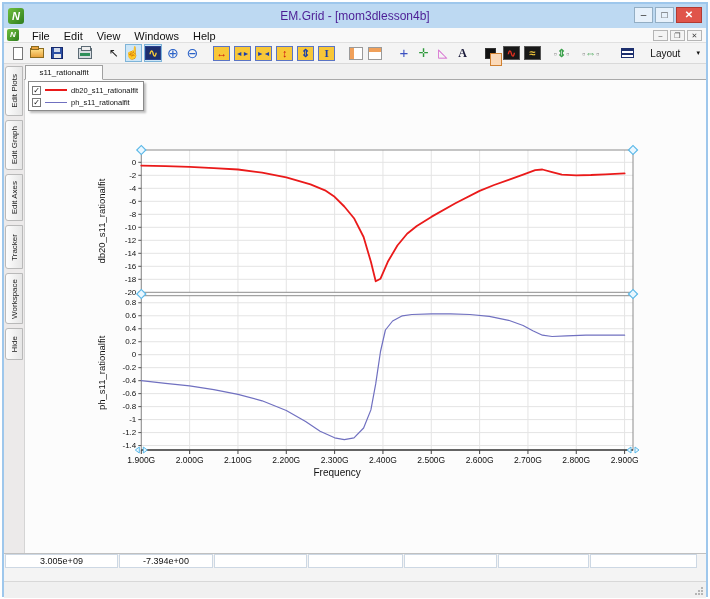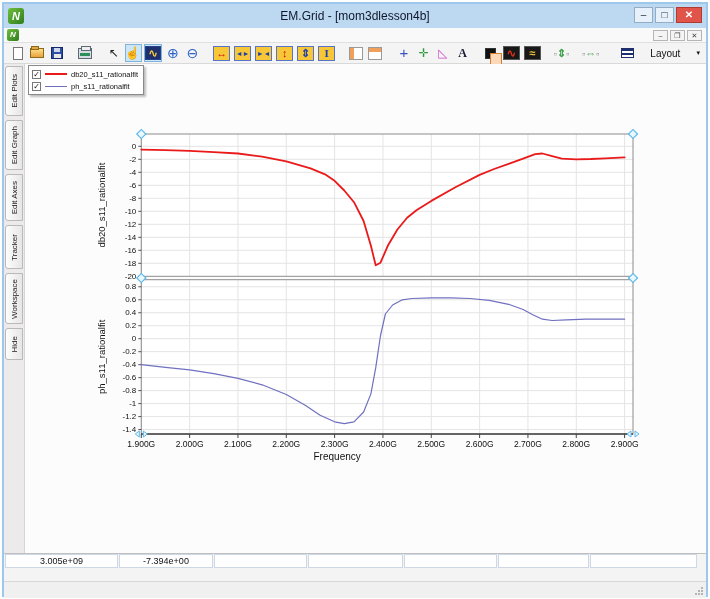--- a/index.html
+++ b/index.html
@@ -4,21 +4,21 @@
 <style>
   * { box-sizing: border-box; margin: 0; padding: 0; }
   html,body { width:710px; height:599px; background:#fff; font-family:"Liberation Sans", sans-serif; }
   #app { position:relative; width:706px; height:595px; margin:2px; border:2px solid #9ec7ec; background:#f0f0f0; }
 
   
   .titlebar { height:24px; background:#bdd9f2; display:flex; align-items:center; position:relative; }
   .app-logo { width:16px; height:16px; margin-left:4px; border-radius:3px;
     background:linear-gradient(135deg,#6fbf3e 0%,#2e7d1e 100%); color:#fff; font-size:11px; font-weight:bold;
     font-style:italic; text-align:center; line-height:16px; }
-  .title-text { position:absolute; left:0; right:0; text-align:center; font-size:12px; color:#0f172a; }
+  .title-text { position:absolute; left:0; right:0; text-align:center; font-size:12px; color:#4c1d95; }
   .win-buttons { position:absolute; right:4px; top:3px; display:flex; gap:2px; }
   .win-btn { width:19px; height:16px; border:1px solid #93aec4; background:#e7f1fb; font-size:10px;
     line-height:14px; text-align:center; color:#333; }
   .win-btn.close { width:26px; background:#e0544a; border-color:#b23a32; color:#fff; font-weight:bold; }
 
   
   .menubar { height:15px; background:#f9f9f9; border-bottom:1px solid #e0e0e0; display:flex; align-items:center; position:relative; }
   .menu-logo { width:12px; height:12px; margin:0 6px 0 3px; border-radius:2px;
     background:linear-gradient(135deg,#6fbf3e,#2e7d1e); color:#fff; font-size:8px; font-weight:bold; font-style:italic;
     text-align:center; line-height:12px; }
@@ -113,20 +113,21 @@
     <div class="title-text">EM.Grid - [mom3dlesson4b]</div>
     <div class="win-buttons">
       <div class="win-btn">–</div>
       <div class="win-btn">□</div>
       <div class="win-btn close">✕</div>
     </div>
   </div>
 
   <div class="menubar">
     <div class="menu-logo">N</div>
+    <span id="menu-items"><span class="menu-item">File</span><span class="menu-item">Edit</span><span class="menu-item">View</span><span class="menu-item">Windows</span><span class="menu-item">Help</span></span>
     <div class="mdi-buttons" id="mdi-buttons">
         <div class="mdi-btn">–</div>
         <div class="mdi-btn">❐</div>
         <div class="mdi-btn">✕</div>
       </div>
   </div>
 
   <div class="toolbar" id="toolbar">
       <div class="tbtn">
         <span class="i-page"></span>
@@ -228,20 +229,23 @@
           <span>Tracker</span>
         </div>
         <div class="side-tab" style="height: 51px;">
           <span>Workspace</span>
         </div>
         <div class="side-tab" style="height: 32px;">
           <span>Hide</span>
         </div>
       </div>
     <div class="content">
+      <div class="tabstrip">
+        <div class="doc-tab">s11_rationalfit</div>
+      </div>
       <div class="canvas">
         <div class="legend" id="legend">
             <div class="legend-row">
               <div class="cb">✓</div>
               <div class="swatch" style="border-top: 2px solid rgb(234, 26, 26);"></div>
               <span class="legend-label">db20_s11_rationalfit</span>
             </div>
             <div class="legend-row">
               <div class="cb">✓</div>
               <div class="swatch" style="border-top: 1.5px solid rgb(112, 112, 192);"></div>

